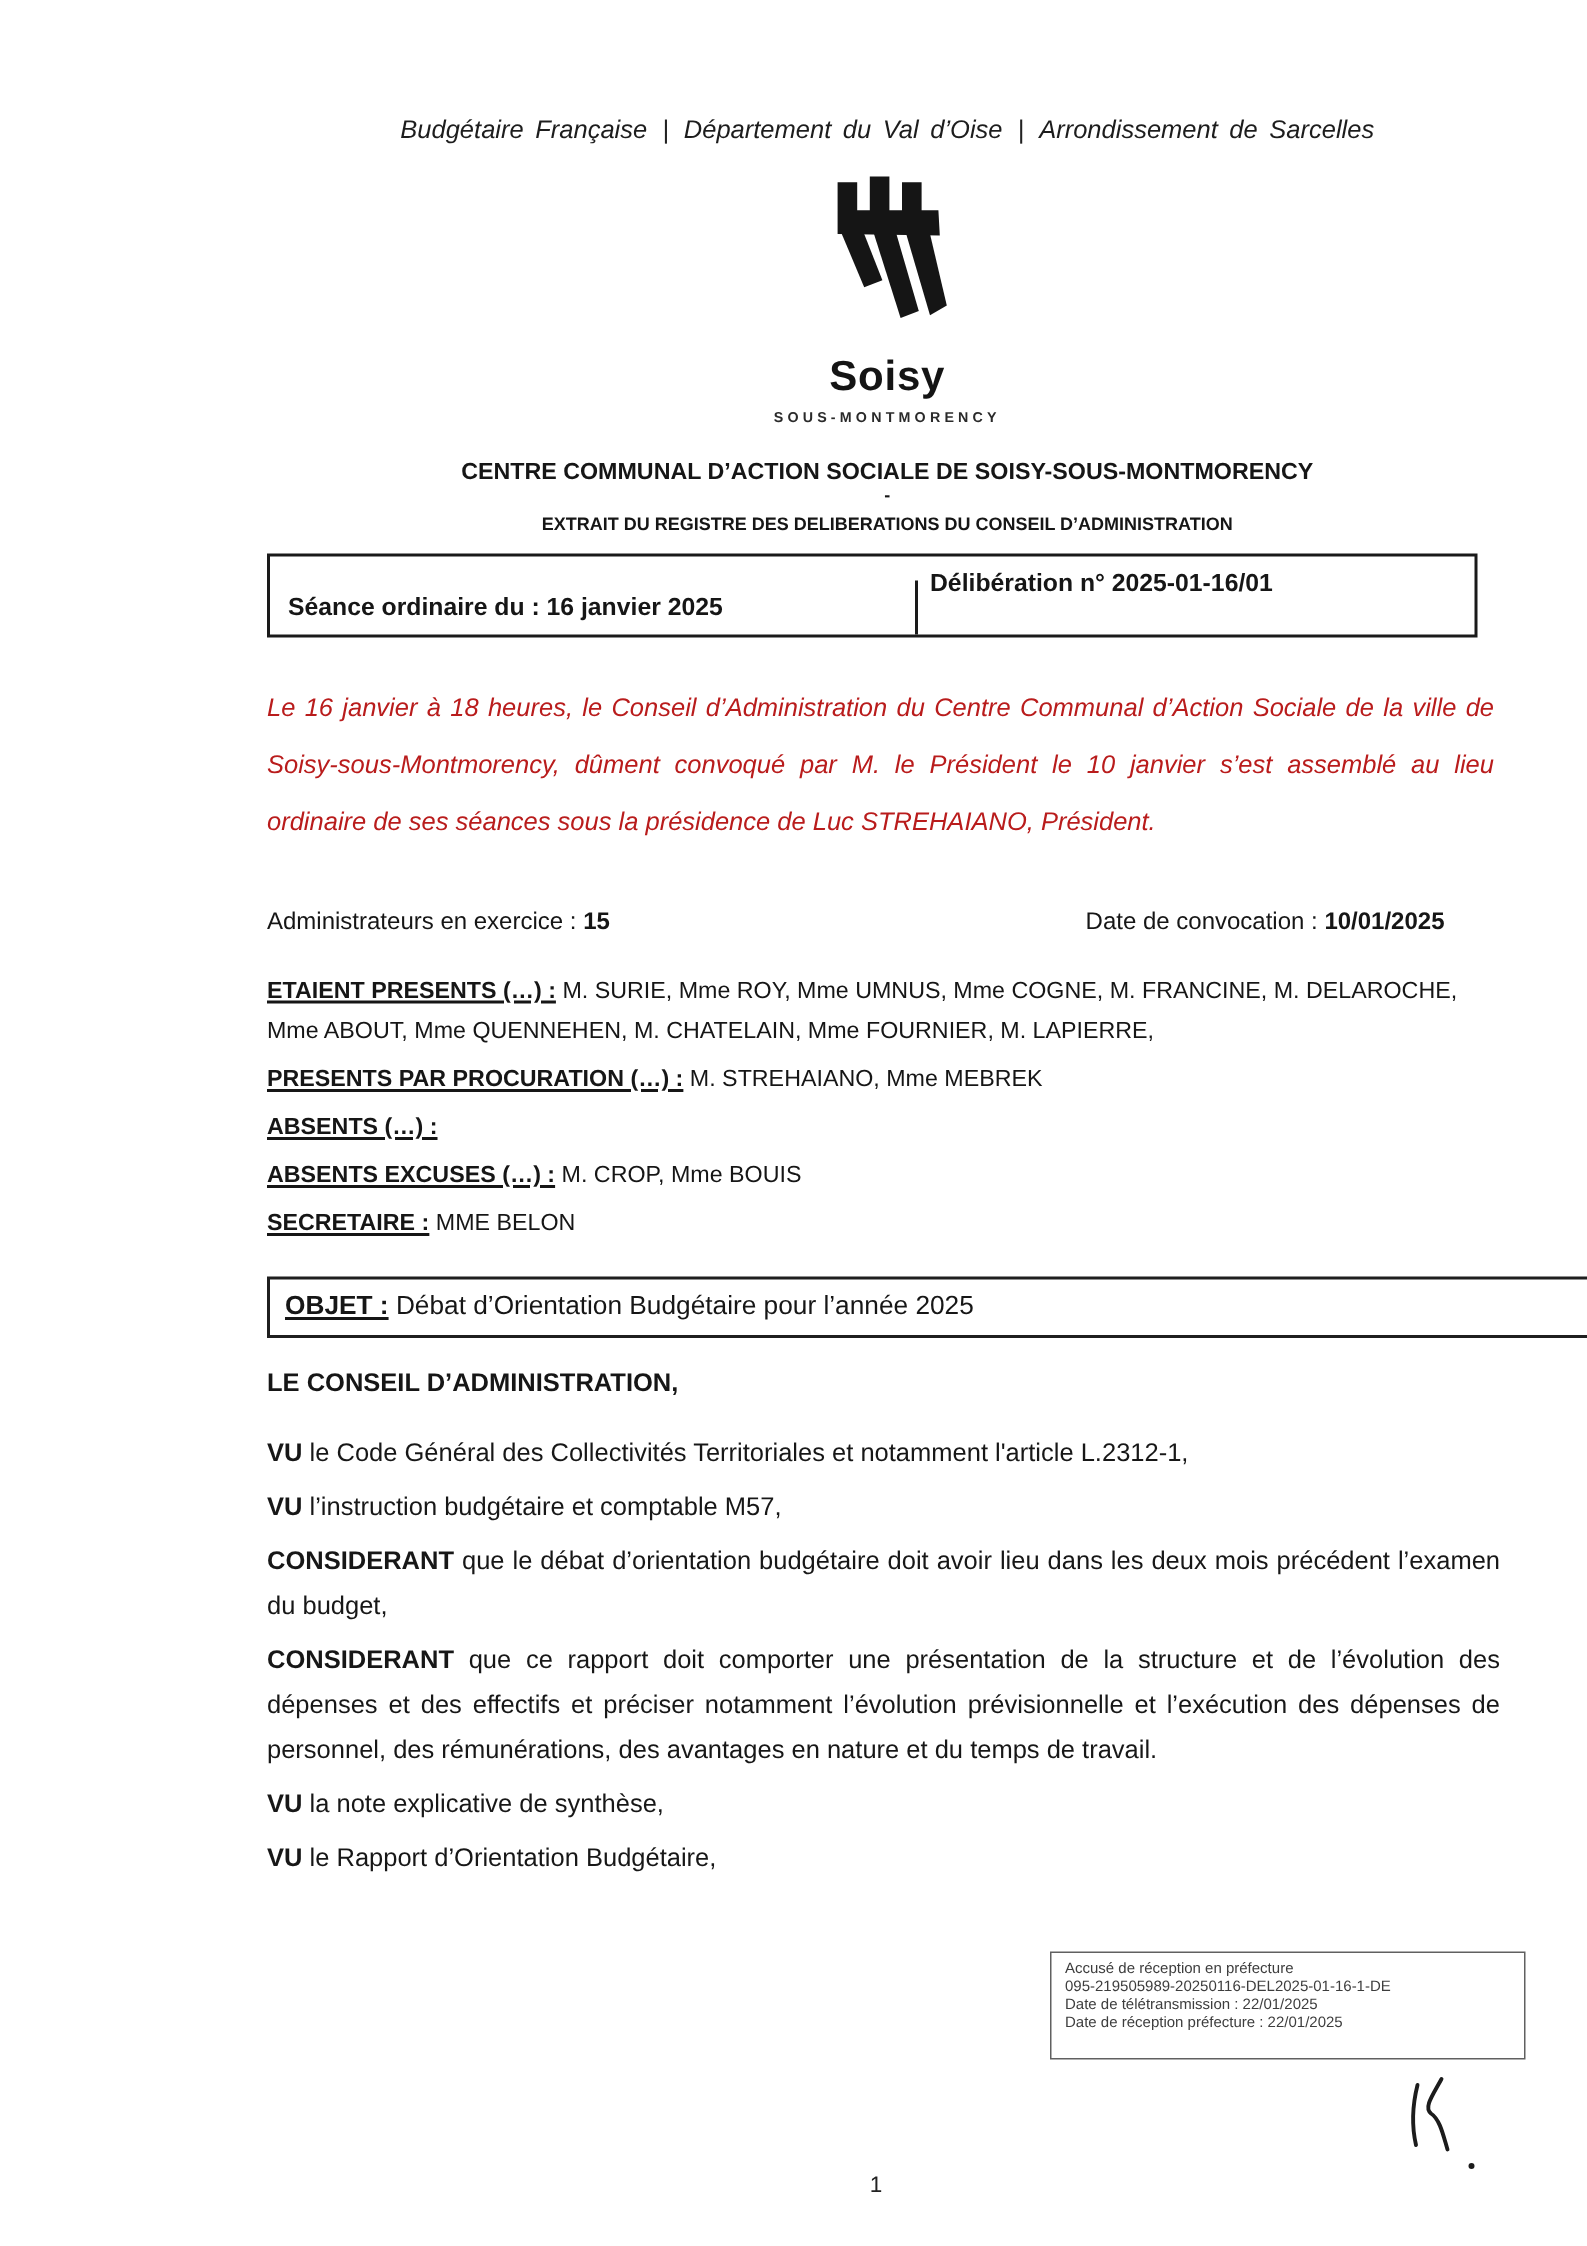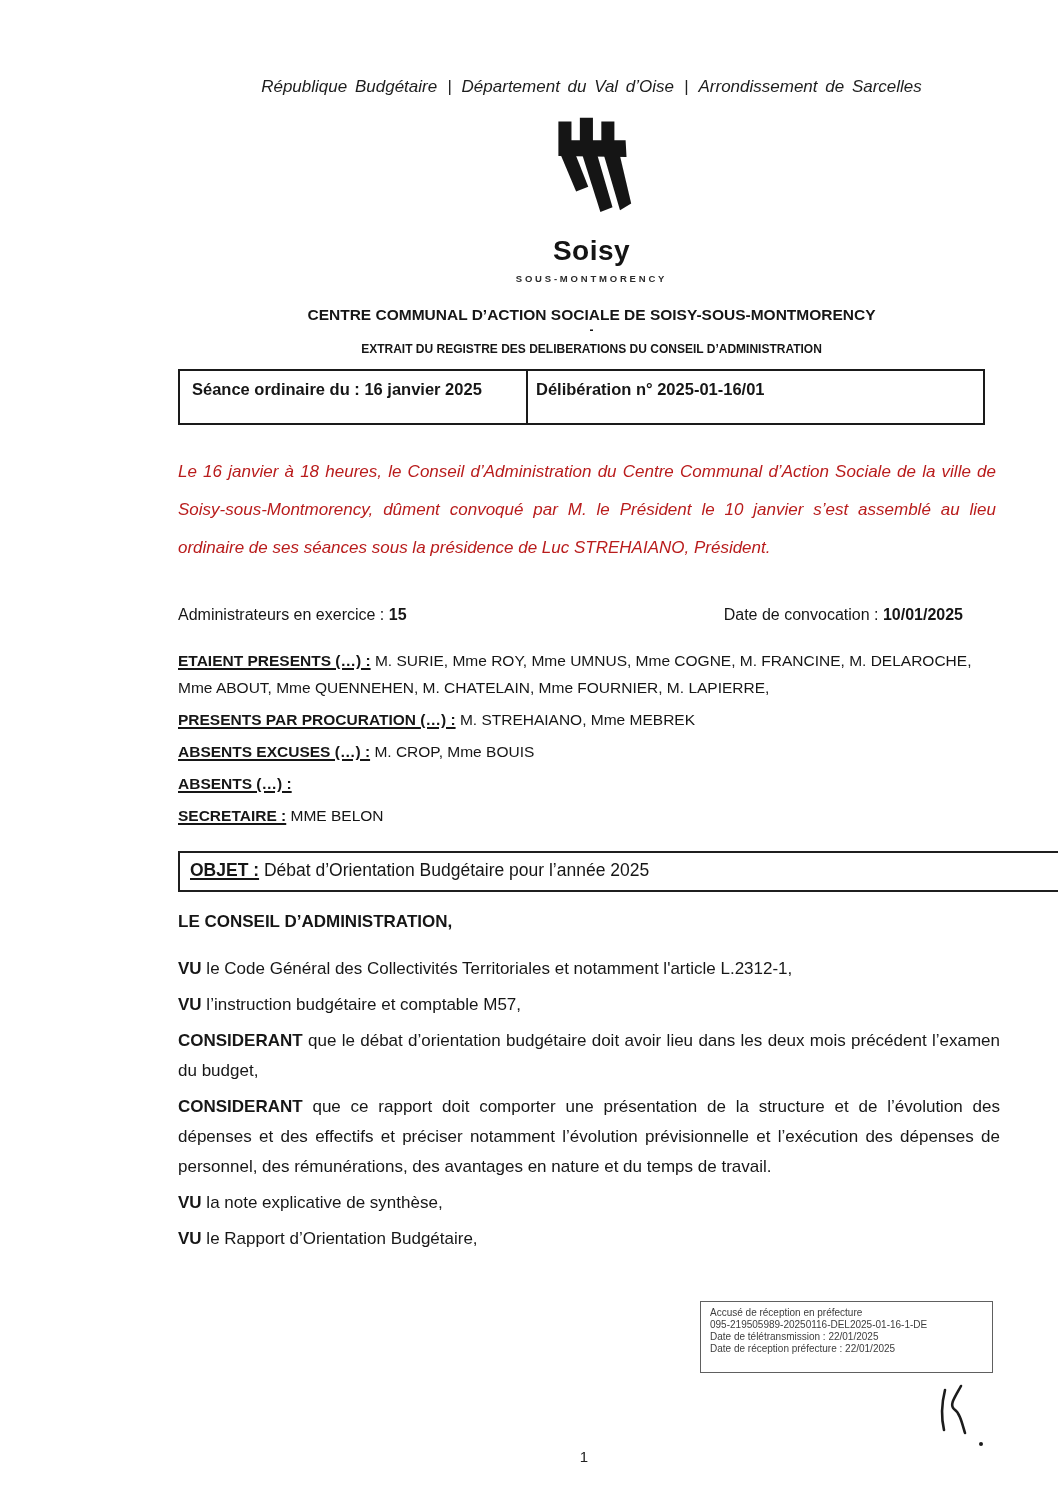--- a/index.html
+++ b/index.html
@@ -46,21 +46,21 @@
   .title-registre { margin-top:4px; text-align:center; font-weight:700; font-size:12px; line-height:19px; }
 
   
   .session-table {
     margin-top:10px;
     width:807px; height:56px;
     display:flex;
     border:2px solid #1a1a1a;
   }
   .session-cell { padding:9px 12px; font-weight:700; font-size:16.5px; }
-  .session-cell.left  { width:348px; border-right:2px solid #1a1a1a; }
+  .session-cell.left  { width:432px; border-right:2px solid #1a1a1a;margin-top:16px; }
   .session-cell.right { flex:1; padding-left:8px; }
 
   
   .intro {
     margin-top:28px;
     width:818px;
     font-style:italic;
     font-size:17px;
     line-height:38px;
     text-align:justify;
@@ -109,21 +109,21 @@
     text-align:justify;
     margin-bottom:6px;
     color:#171717;
   }
   .para .lead { font-weight:700; }
 
   
   .stamp {
     position:absolute;
     left:700px; top:1301px;
-    width:293px; height:72px;
+    width:317px; height:72px;
     border:1px solid #606060;
     background:rgba(255,255,255,0.55);
     padding:5px 0 0 9px;
     font-size:10px; line-height:12px;
     color:#3d3d3d;
   }
 
   
   .handwriting { position:absolute; left:928px; top:1383px; }
 
@@ -134,21 +134,21 @@
     font-size:15px; color:#222;
   }
 </style>
 </head>
 <body>
 
 <div class="page">
   <div class="content">
 
     <div class="doc-header">
-      <span>République Budgétaire</span><span class="sep">|</span><span>Département du Val d’Oise</span><span class="sep">|</span><span>Arrondissement de Sarcelles</span>
+      <span>Budgétaire Française</span><span class="sep">|</span><span>Département du Val d’Oise</span><span class="sep">|</span><span>Arrondissement de Sarcelles</span>
     </div>
 
     <div class="logo-block">
       <svg class="logo-castle" width="112" height="120" viewBox="0 0 120 120" aria-hidden="true">
         <g fill="#151515">
           <path d="M24 8 L38 8 L38 28 L47 28 L47 4 L61 4 L61 28 L70 28 L70 8 L84 8 L84 28 L96 28 L97 46 L24 45 Z"></path>
           <path d="M27 45 L43 45 L56 78 L43 83 Z"></path>
           <path d="M50 45 L66 45 L82 100 L69 105 Z"></path>
           <path d="M73 45 L90 45 L102 96 L90 103 Z"></path>
         </g>
@@ -169,22 +169,22 @@
     <p class="intro">Le 16 janvier à 18 heures, le Conseil d’Administration du Centre Communal d’Action Sociale de la ville de Soisy-sous-Montmorency, dûment convoqué par M. le Président le 10 janvier s’est assemblé au lieu ordinaire de ses séances sous la présidence de Luc STREHAIANO, Président.</p>
 
     <div class="admin-row">
       <span><span>Administrateurs en exercice :</span> <b>15</b></span>
       <span><span>Date de convocation :</span> <b>10/01/2025</b></span>
     </div>
 
     <div class="attendance">
       <p class="att-block"><span class="att-label">ETAIENT PRESENTS (…) :</span> <span>M. SURIE, Mme ROY, Mme UMNUS, Mme COGNE, M. FRANCINE, M. DELAROCHE, Mme ABOUT, Mme QUENNEHEN, M. CHATELAIN, Mme FOURNIER, M. LAPIERRE,</span></p>
       <p class="att-block"><span class="att-label">PRESENTS PAR PROCURATION (…) :</span> <span>M. STREHAIANO, Mme MEBREK</span></p>
+      <p class="att-block"><span class="att-label">ABSENTS (…) :</span> <span></span></p>
       <p class="att-block"><span class="att-label">ABSENTS EXCUSES (…) :</span> <span>M. CROP, Mme BOUIS</span></p>
-      <p class="att-block"><span class="att-label">ABSENTS (…) :</span> <span></span></p>
       <p class="att-block"><span class="att-label">SECRETAIRE :</span> <span>MME BELON</span></p>
     </div>
 
     <div class="objet-box">
       <span class="objet-label">OBJET :</span> <span>Débat d’Orientation Budgétaire pour l’année 2025</span>
     </div>
 
     <div class="council-heading">LE CONSEIL D’ADMINISTRATION,</div>
 
     <p class="para"><b class="lead">VU</b> <span>le Code Général des Collectivités Territoriales et notamment l'article L.2312-1,</span></p>

